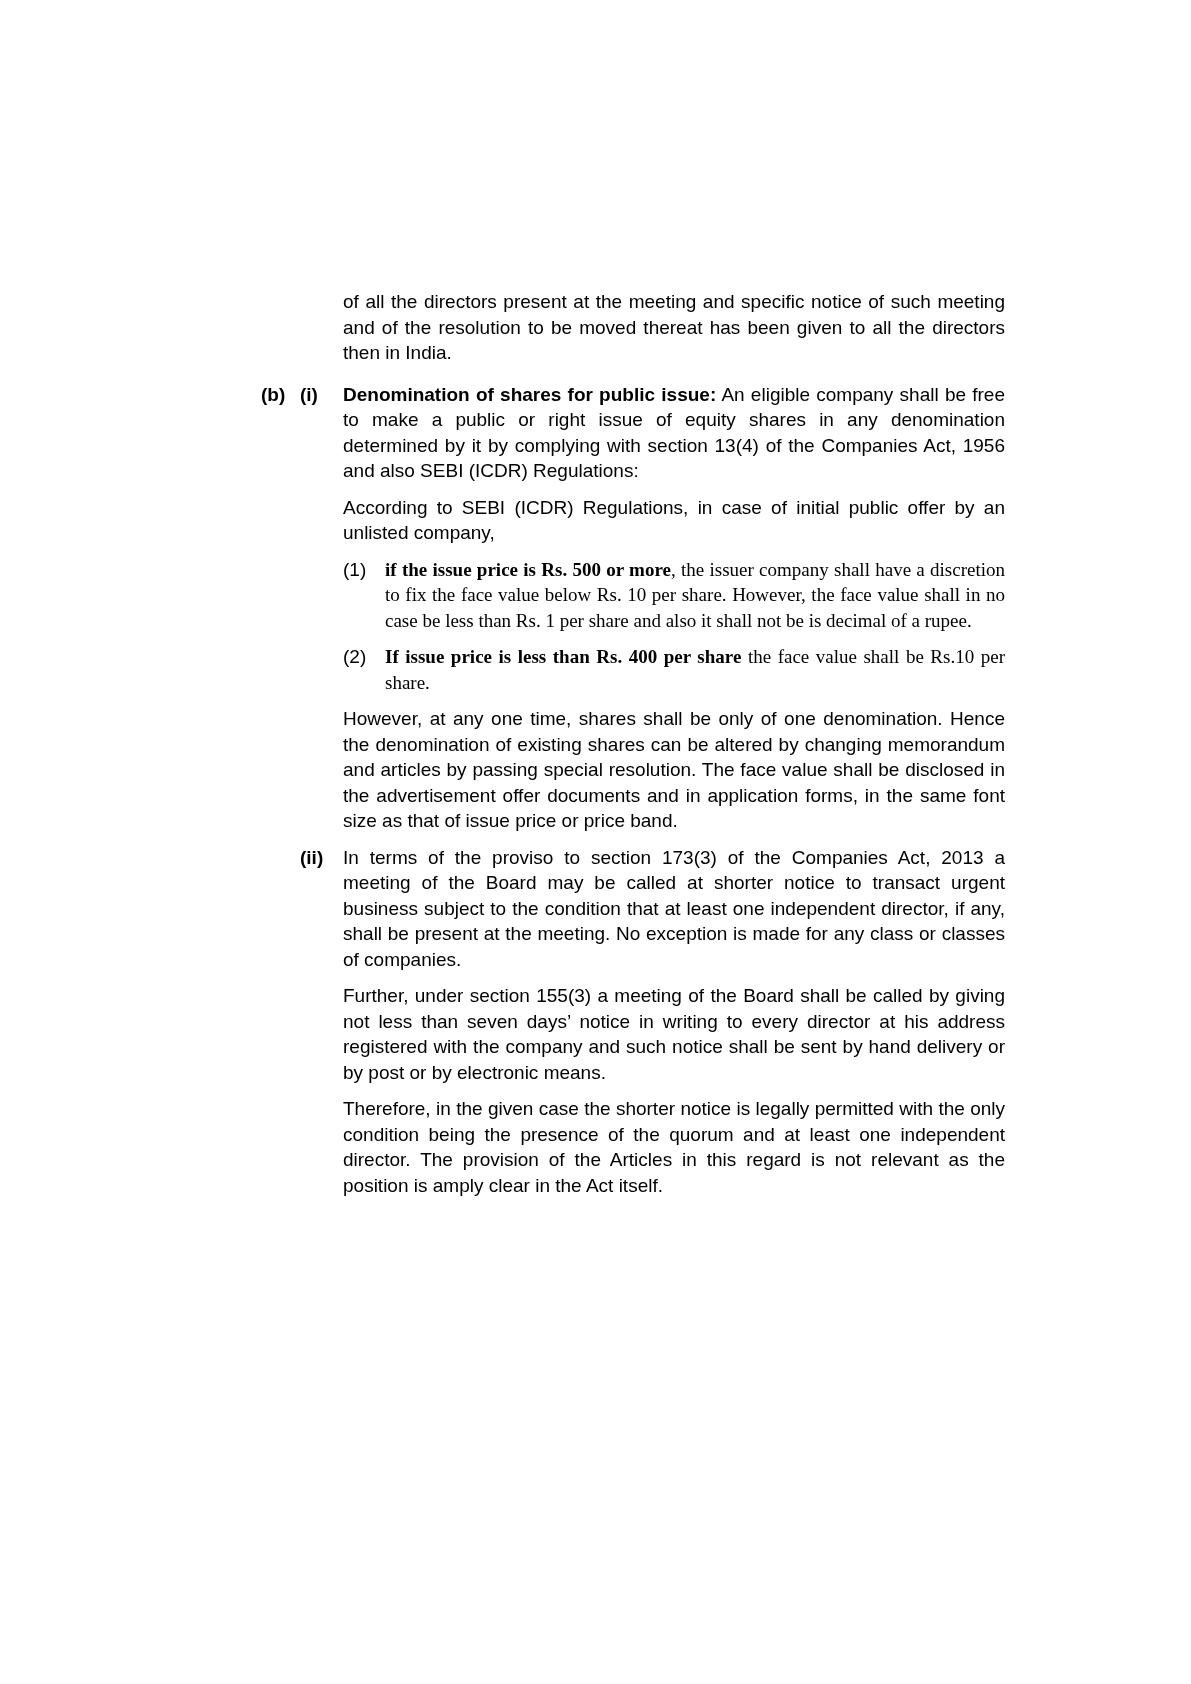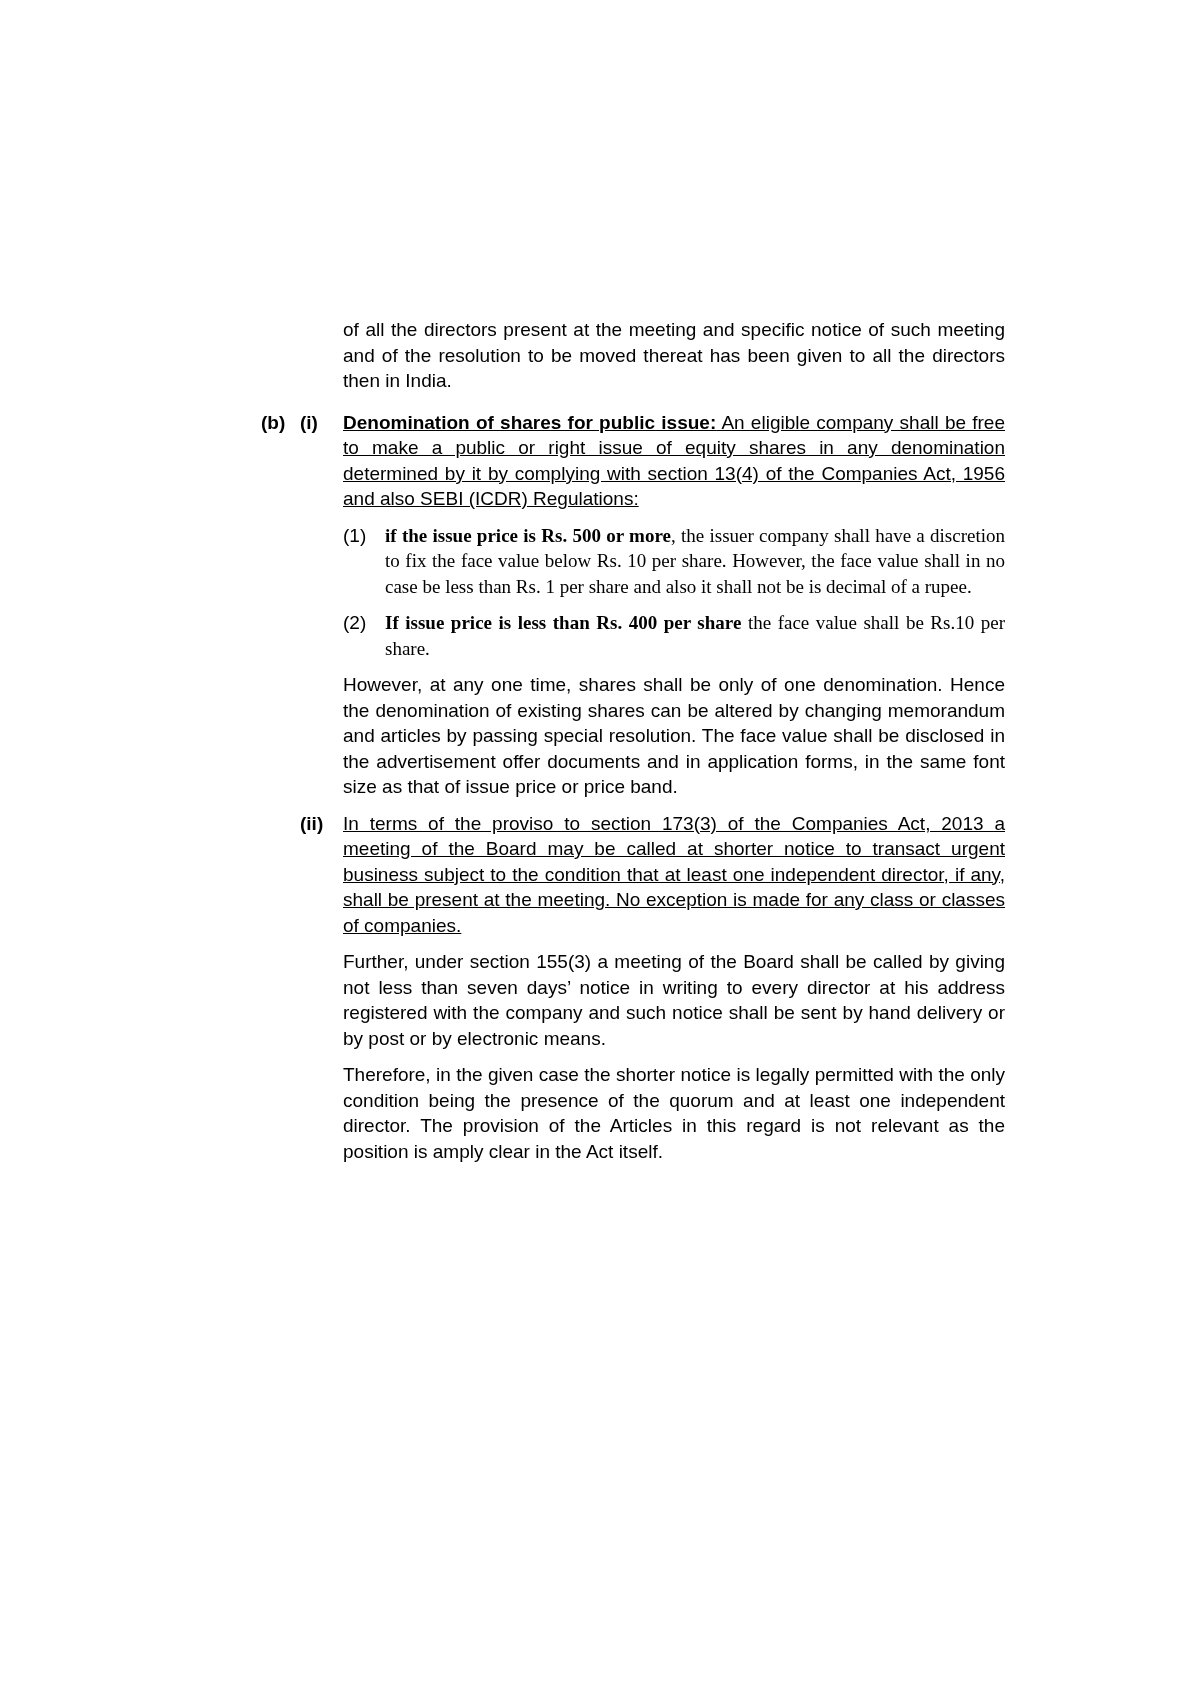--- a/index.html
+++ b/index.html
@@ -6,37 +6,36 @@
   .page {
     position: relative;
     width: 1191px;
     height: 1220px;
     background: #ffffff;
     color: #000000;
     font-family: "Liberation Sans", "DejaVu Sans", sans-serif;
     font-size: 19px;
     line-height: 25.5px;
     overflow: hidden;
-    margin-top: 28px;
   }
   .content {
     position: absolute;
     left: 261px;
     top: 289px;
     width: 744px;
   }
   .para {
     text-align: justify;
     margin: 0 0 11px 0;
   }
   .indent-1 { margin-left: 82px; width: 662px; }
   .row { display: flex; margin: 0 0 11px 0; }
   .lbl-b { width: 39px; font-weight: bold; flex: 0 0 auto; }
   .lbl-i { width: 43px; font-weight: bold; flex: 0 0 auto; }
-  .row-text { width: 662px; text-align: justify; flex: 0 0 auto; text-decoration: underline; }
+  .row-text { width: 662px; text-align: justify; flex: 0 0 auto; }
   .list-item { display: flex; margin: 0 0 11px 82px; }
   .list-num { width: 42px; flex: 0 0 auto; }
   .list-text { width: 620px; text-align: justify; flex: 0 0 auto; font-family: Liberation Serif, serif; }
   .bold { font-weight: bold; }
   .intro-gap { margin-bottom: 16px; }
   .page-number {
     position: absolute;
     left: 261px;
     top: 1428px;
     width: 700px;
@@ -61,20 +60,21 @@
     <div class="para indent-1 intro-gap">of all the directors present at the meeting and specific notice of such meeting and of the resolution to be moved thereat has been given to all the directors then in India.</div>
 
     <div class="row">
       <div class="lbl-b">(b)</div>
       <div class="lbl-i">(i)</div>
       <div class="row-text">
         <span class="bold">Denomination of shares for public issue:</span><span> An eligible company shall be free to make a public or right issue of equity shares in any denomination determined by it by complying with section 13(4) of the Companies Act, 1956 and also SEBI (ICDR) Regulations:</span>
       </div>
     </div>
 
+    <div class="para indent-1">According to SEBI (ICDR) Regulations, in case of initial public offer by an unlisted company,</div>
 
     <div class="list-item">
       <div class="list-num">(1)</div>
       <div class="list-text">
         <span class="bold">if the issue price is Rs. 500 or more</span><span>, the issuer company shall have a discretion to fix the face value below Rs. 10 per share. However, the face value shall in no case be less than Rs. 1 per share and also it shall not be is decimal of a rupee.</span>
       </div>
     </div>
 
     <div class="list-item">
       <div class="list-num">(2)</div>

